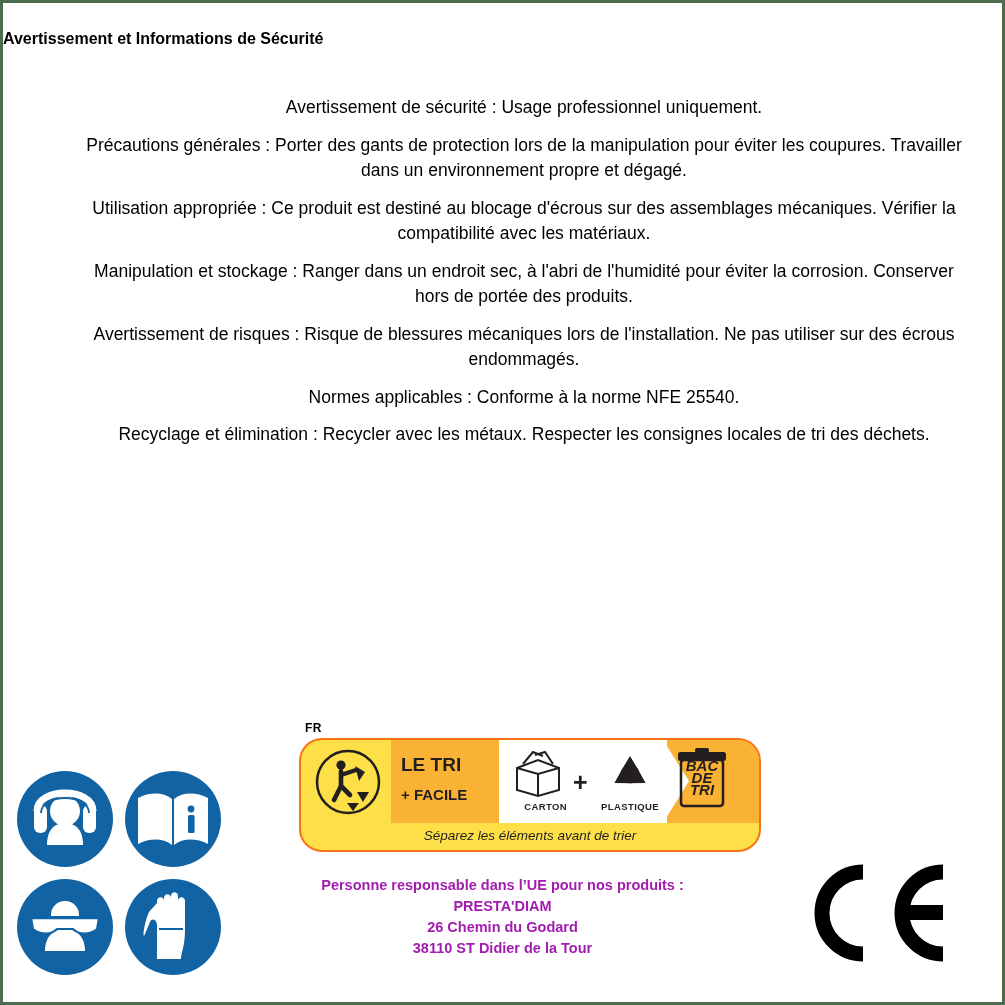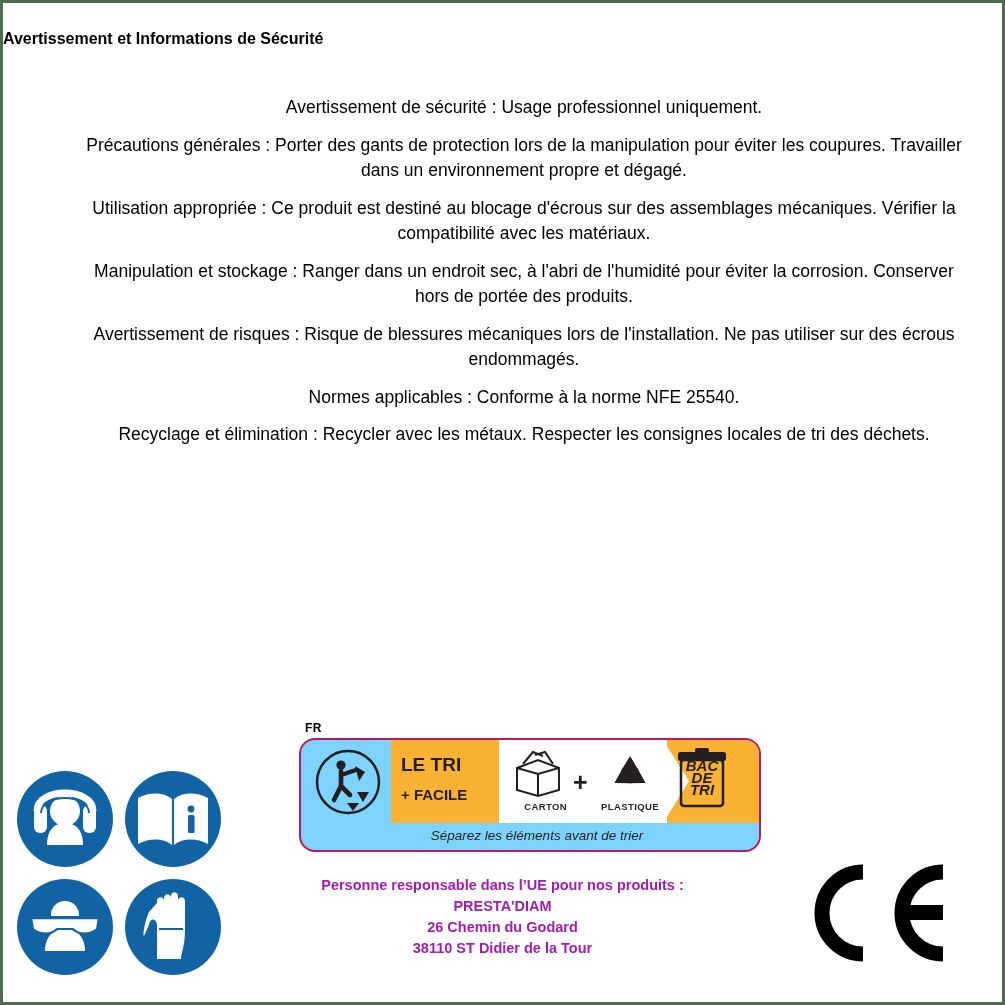--- a/index.html
+++ b/index.html
@@ -79,23 +79,23 @@
     font-weight: bold;
     color: #000;
     letter-spacing: .5px;
   }
   .tri-card {
     position: absolute;
     left: 0;
     top: 17px;
     width: 458px;
     height: 110px;
-    border: 2px solid #be185d;
-    border-radius: 16px;
-    background: #7dd3fc;
+    border: 2px solid #f97316;
+    border-radius: 23px;
+    background: #fde047;
     overflow: hidden;
   }
   .tri-yellow {
     position: absolute;
     left: 90px;
     top: 0;
     width: 368px;
     height: 83px;
     background: #f9b233;
   }
@@ -133,21 +133,20 @@
     position: absolute;
     left: 0;
     top: 84px;
     width: 458px;
     height: 24px;
     text-align: center;
     font-size: 13.5px;
     font-style: italic;
     color: #231f20;
     line-height: 24px;
-    padding-left: 7px;
   }
   .matlabel {
     position: absolute;
     font-size: 9.5px;
     font-weight: bold;
     color: #231f20;
     text-align: right;
     letter-spacing: .4px;
   }
   .plus-sign {

